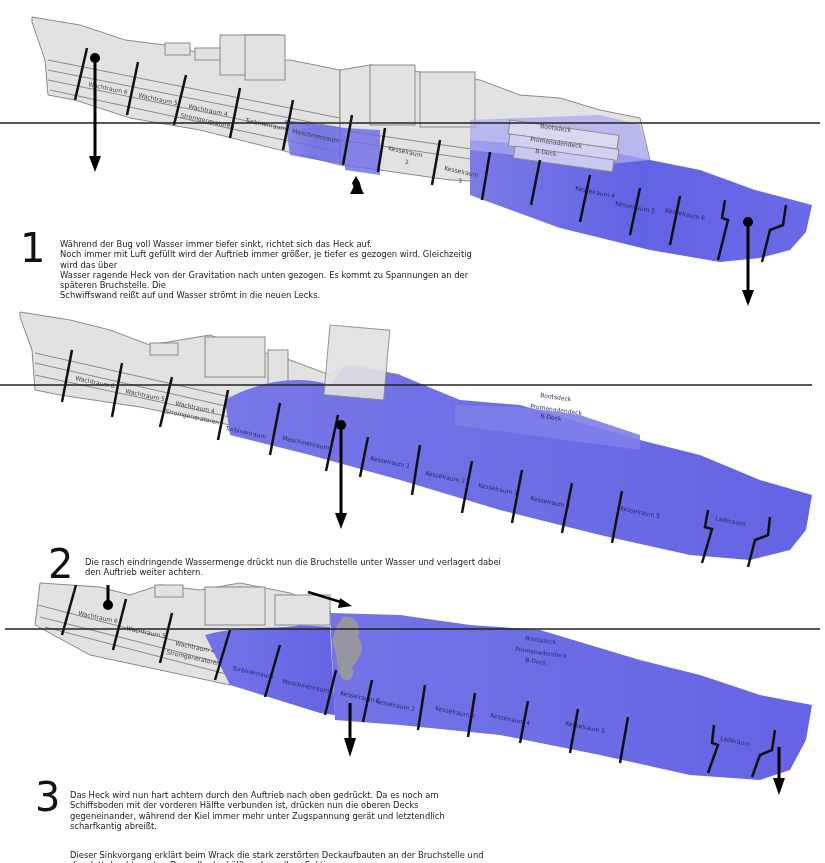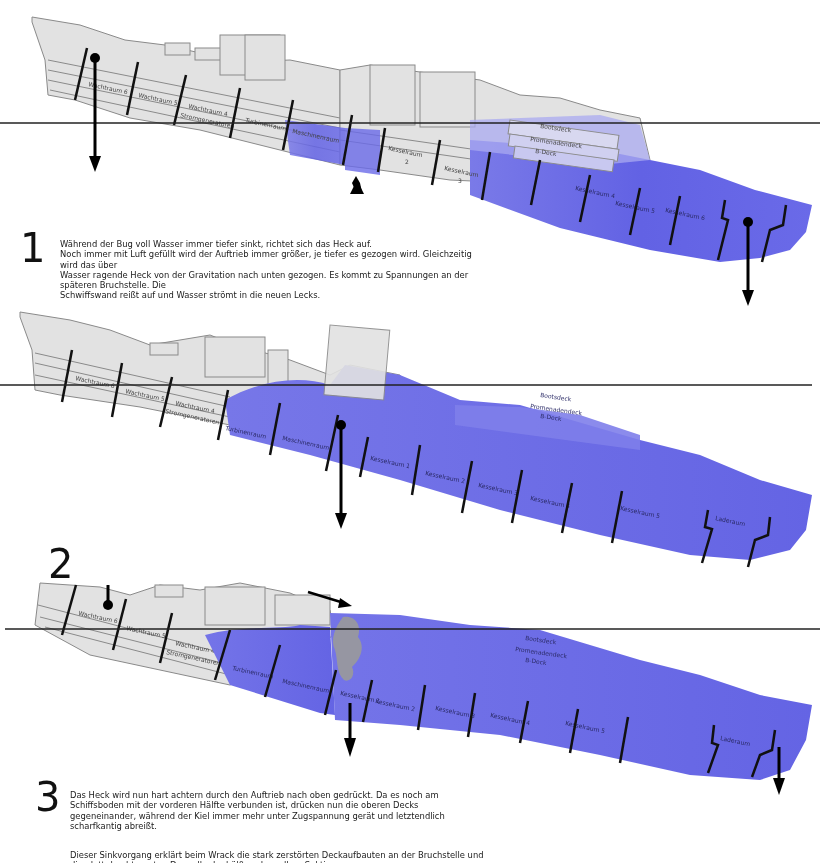--- a/index.html
+++ b/index.html
@@ -172,20 +172,24 @@
       <polyline points="770,212 768,230 755,235 748,262" fill="none"></polyline>
     </g>
     <line x1="0" y1="80" x2="812" y2="80" stroke="#222" stroke-width="1.5"></line>
     <g>
       <circle cx="341" cy="120" r="5" fill="#000"></circle>
       <line x1="341" y1="120" x2="341" y2="210" stroke="#000" stroke-width="3"></line>
       <polygon points="335,208 347,208 341,224" fill="#000"></polygon>
     </g>
   </svg>
   <div class="num" style="left:48px;top:239px;">2</div>
+  <div class="caption" style="left:85px;top:242px;width:440px;white-space:pre-line;">
+    <p>Die rasch eindringende Wassermenge drückt nun die Bruchstelle unter Wasser und verlagert dabei
+den Auftrieb weiter achtern.</p>
+  </div>
 </div>
 
 <div class="stage" style="top:575px;height:288px;">
   <svg width="825" height="288">
     <defs>
       <linearGradient id="w3" x1="0" y1="0" x2="1" y2="0">
         <stop offset="0" stop-color="#7474e8"></stop>
         <stop offset="1" stop-color="#6464e4"></stop>
       </linearGradient>
     </defs>

